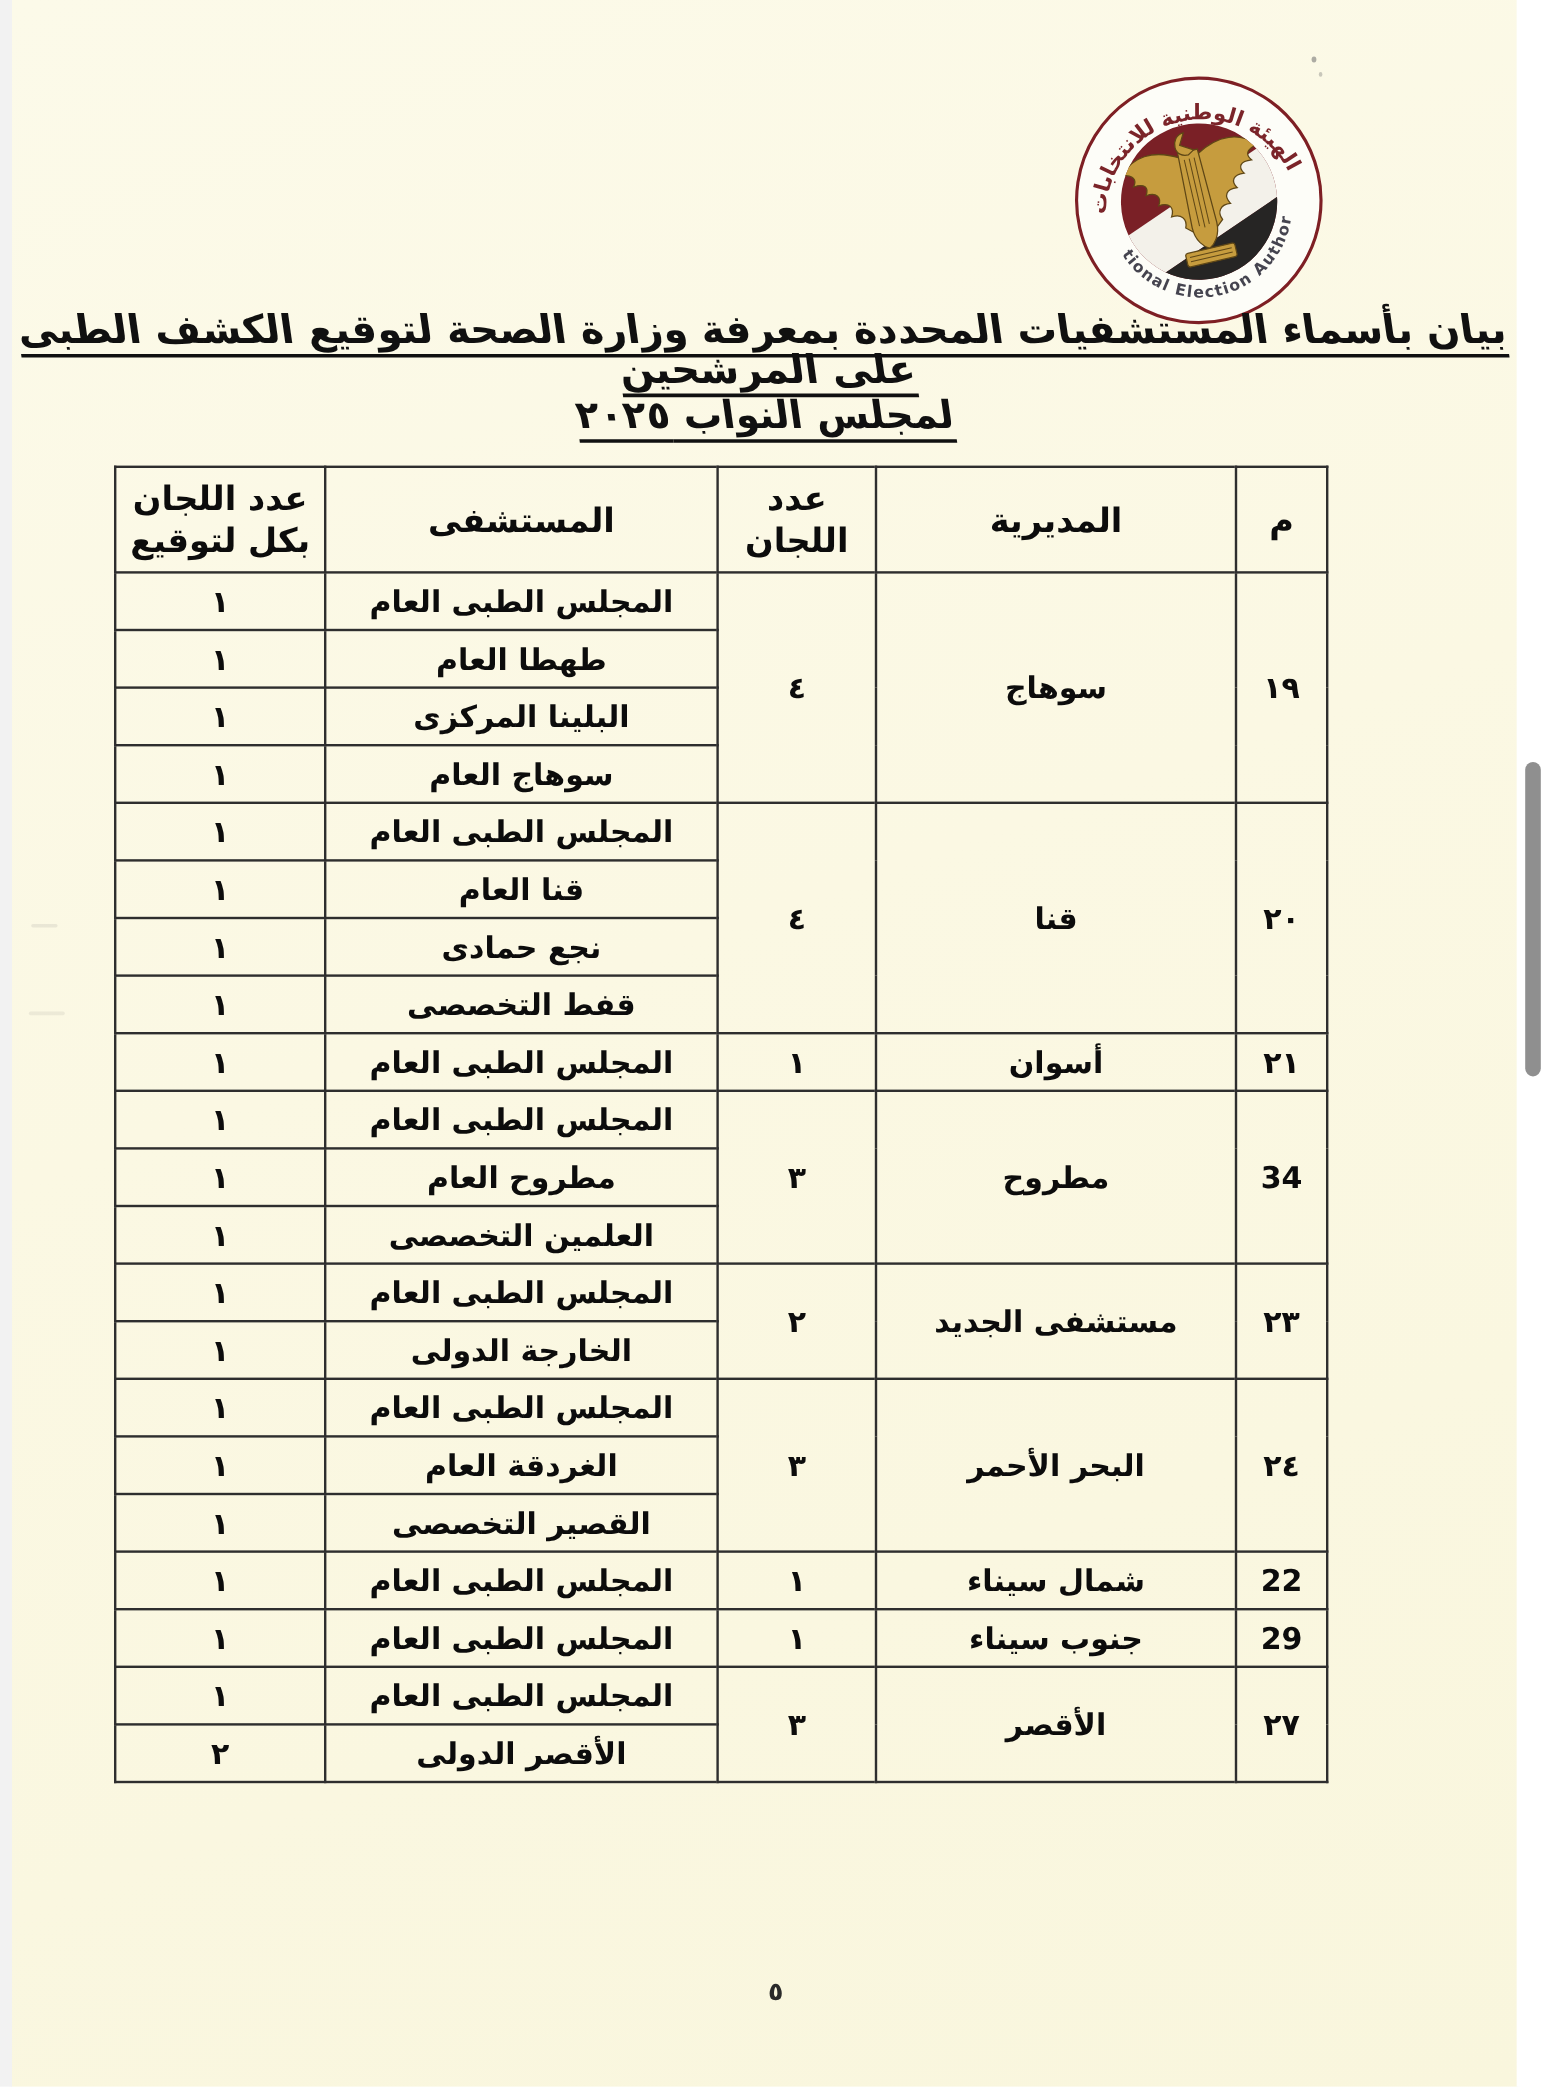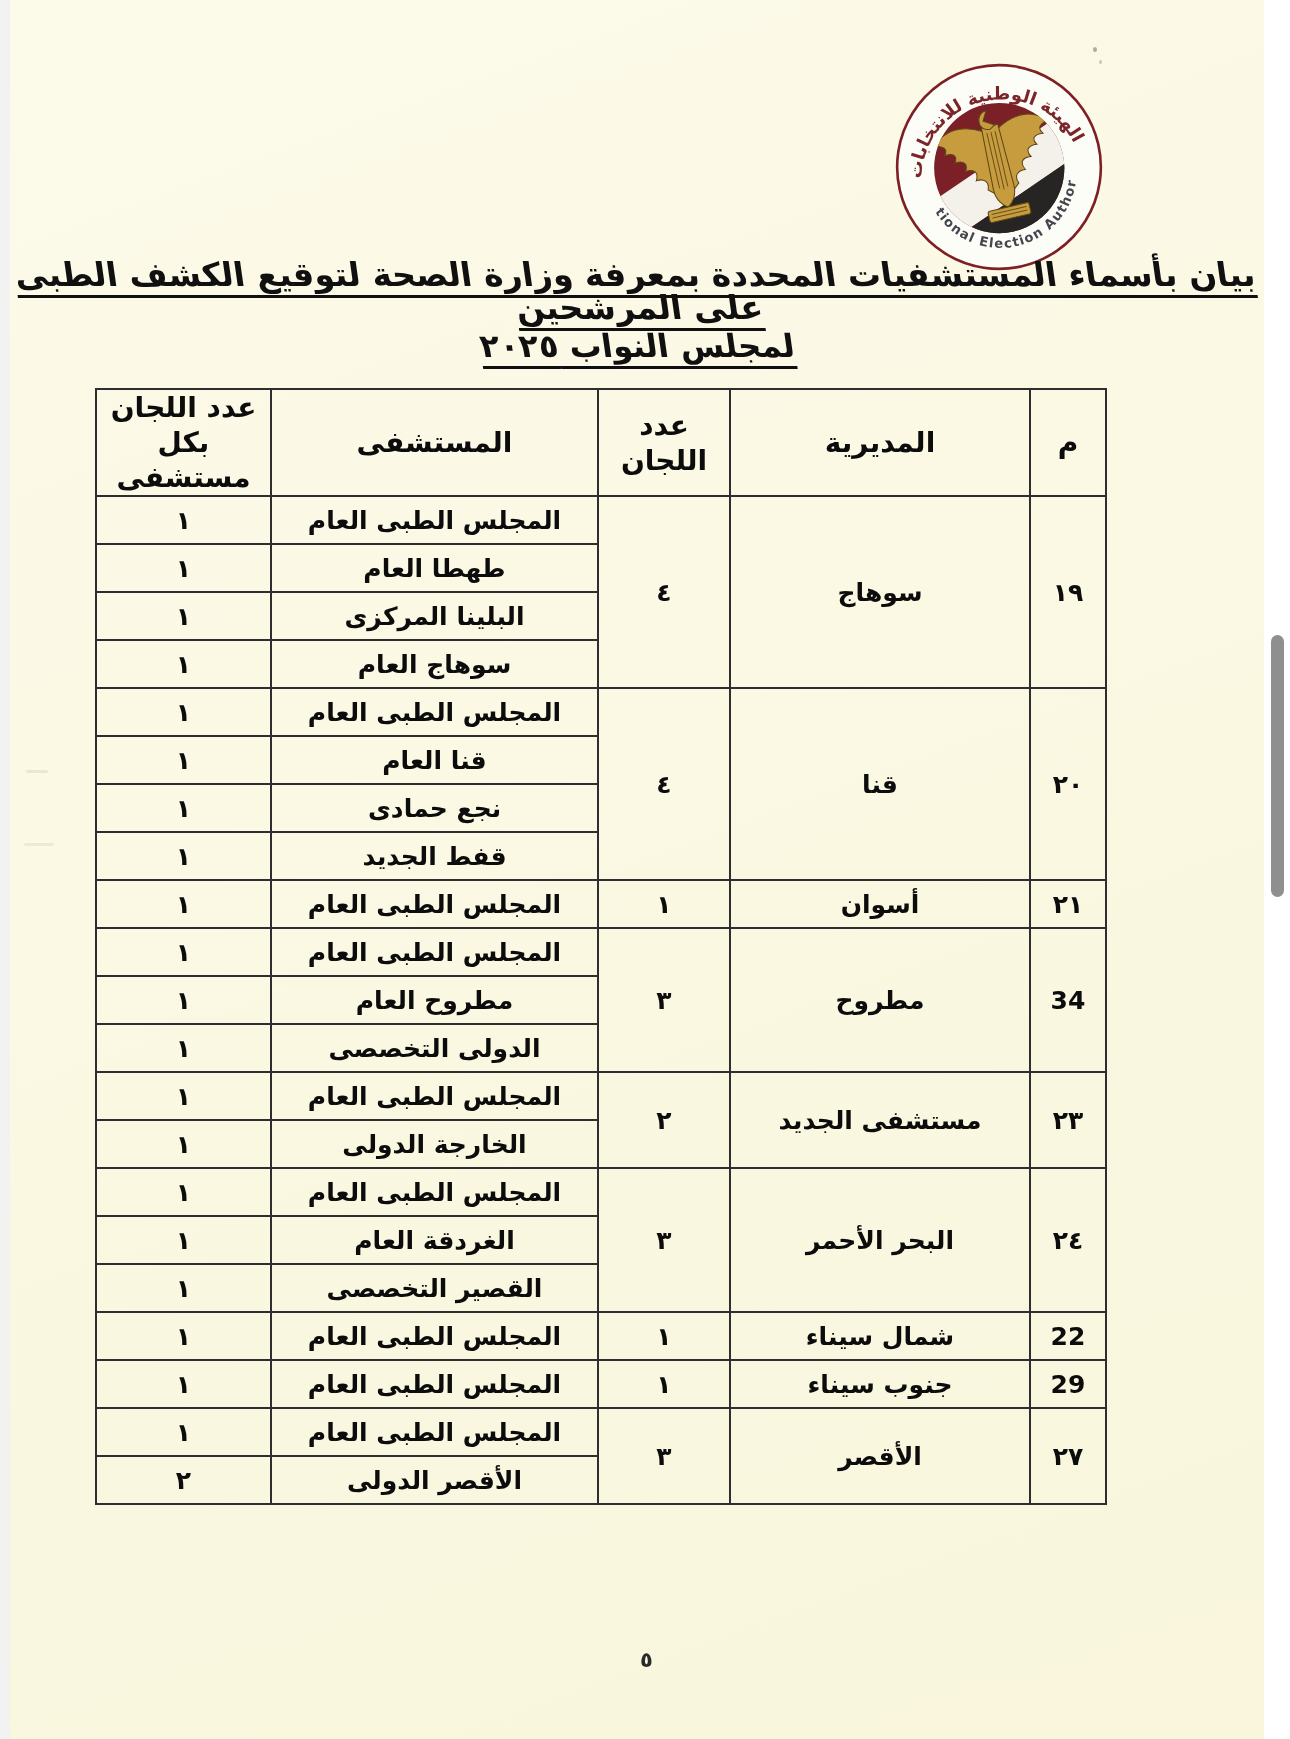--- a/index.html
+++ b/index.html
@@ -134,21 +134,21 @@
       <col style="width:175px">
     </colgroup>
     <thead>
       <tr>
         <th>م</th>
         <th>المديرية</th>
         <th>عدد اللجان</th>
         <th>المستشفى</th>
         <th>
           <span class="hdr-line">عدد اللجان</span>
-          <span class="hdr-line">بكل مستشفى</span>
+          <span class="hdr-line">بكل لتوقيع</span>
         </th>
       </tr>
     </thead>
     <tbody>
         <tr>
           <td class="row-number-cell" rowspan="4">١٩</td>
           <td class="directorate-cell" rowspan="4">سوهاج</td>
           <td class="committees-count-cell" rowspan="4">٤</td>
           <td class="hospital-name-cell">المجلس الطبى العام</td>
           <td class="hospital-committees-cell">١</td>
@@ -174,21 +174,21 @@
         </tr>
         <tr>
           <td class="hospital-name-cell">قنا العام</td>
           <td class="hospital-committees-cell">١</td>
         </tr>
         <tr>
           <td class="hospital-name-cell">نجع حمادى</td>
           <td class="hospital-committees-cell">١</td>
         </tr>
         <tr>
-          <td class="hospital-name-cell">قفط الجديد</td>
+          <td class="hospital-name-cell">قفط التخصصى</td>
           <td class="hospital-committees-cell">١</td>
         </tr>
         <tr>
           <td class="row-number-cell">٢١</td>
           <td class="directorate-cell">أسوان</td>
           <td class="committees-count-cell">١</td>
           <td class="hospital-name-cell">المجلس الطبى العام</td>
           <td class="hospital-committees-cell">١</td>
         </tr>
         <tr>
@@ -196,21 +196,21 @@
           <td class="directorate-cell" rowspan="3">مطروح</td>
           <td class="committees-count-cell" rowspan="3">٣</td>
           <td class="hospital-name-cell">المجلس الطبى العام</td>
           <td class="hospital-committees-cell">١</td>
         </tr>
         <tr>
           <td class="hospital-name-cell">مطروح العام</td>
           <td class="hospital-committees-cell">١</td>
         </tr>
         <tr>
-          <td class="hospital-name-cell">الدولى التخصصى</td>
+          <td class="hospital-name-cell">العلمين التخصصى</td>
           <td class="hospital-committees-cell">١</td>
         </tr>
         <tr>
           <td class="row-number-cell" rowspan="2">٢٣</td>
           <td class="directorate-cell" rowspan="2">مستشفى الجديد</td>
           <td class="committees-count-cell" rowspan="2">٢</td>
           <td class="hospital-name-cell">المجلس الطبى العام</td>
           <td class="hospital-committees-cell">١</td>
         </tr>
         <tr>

